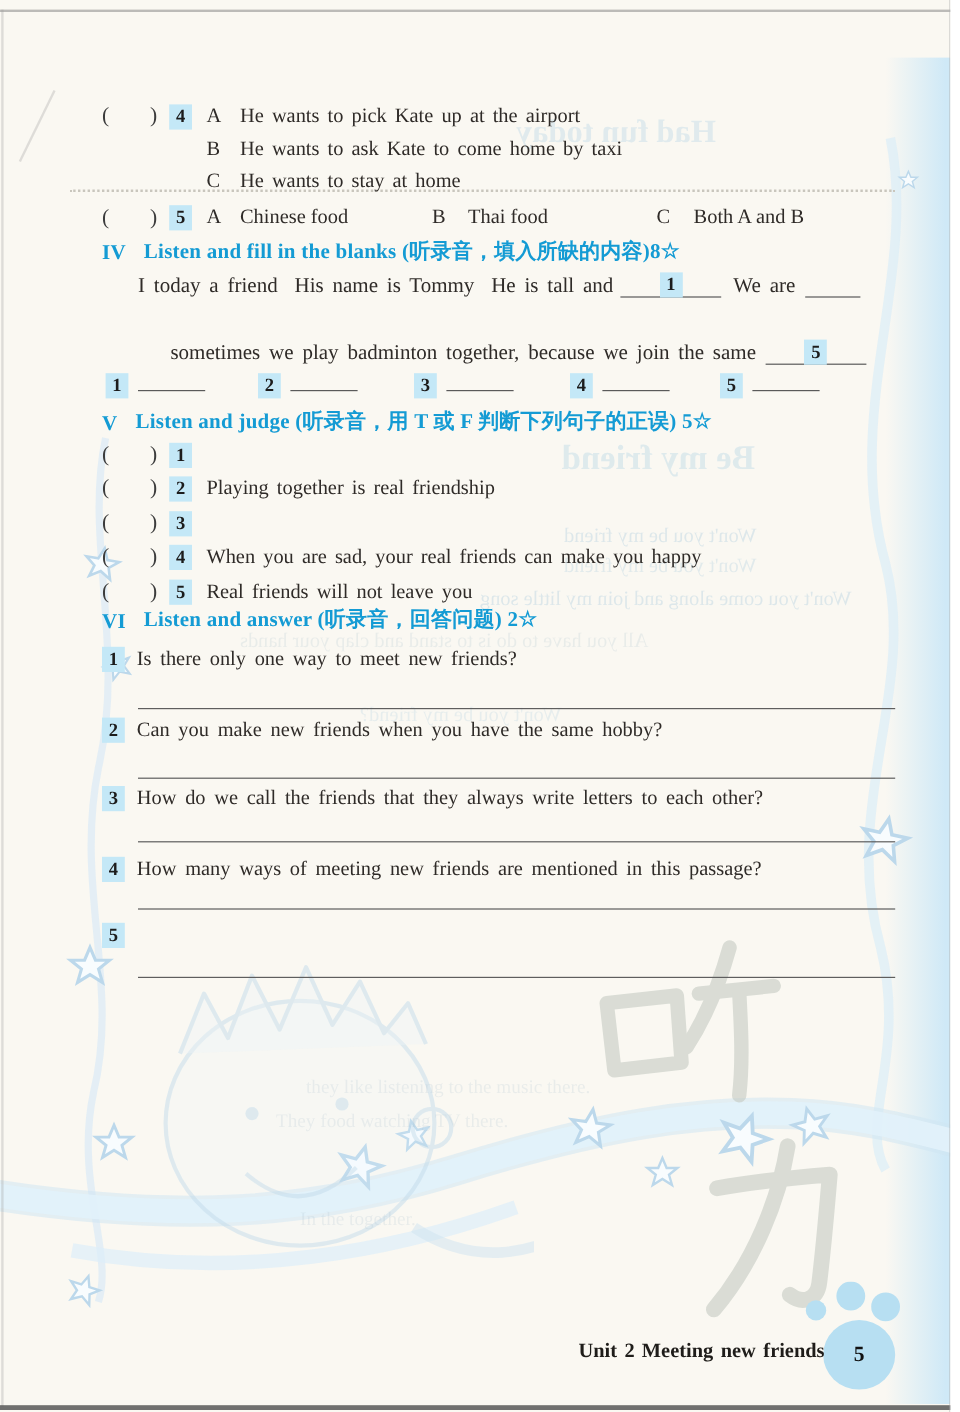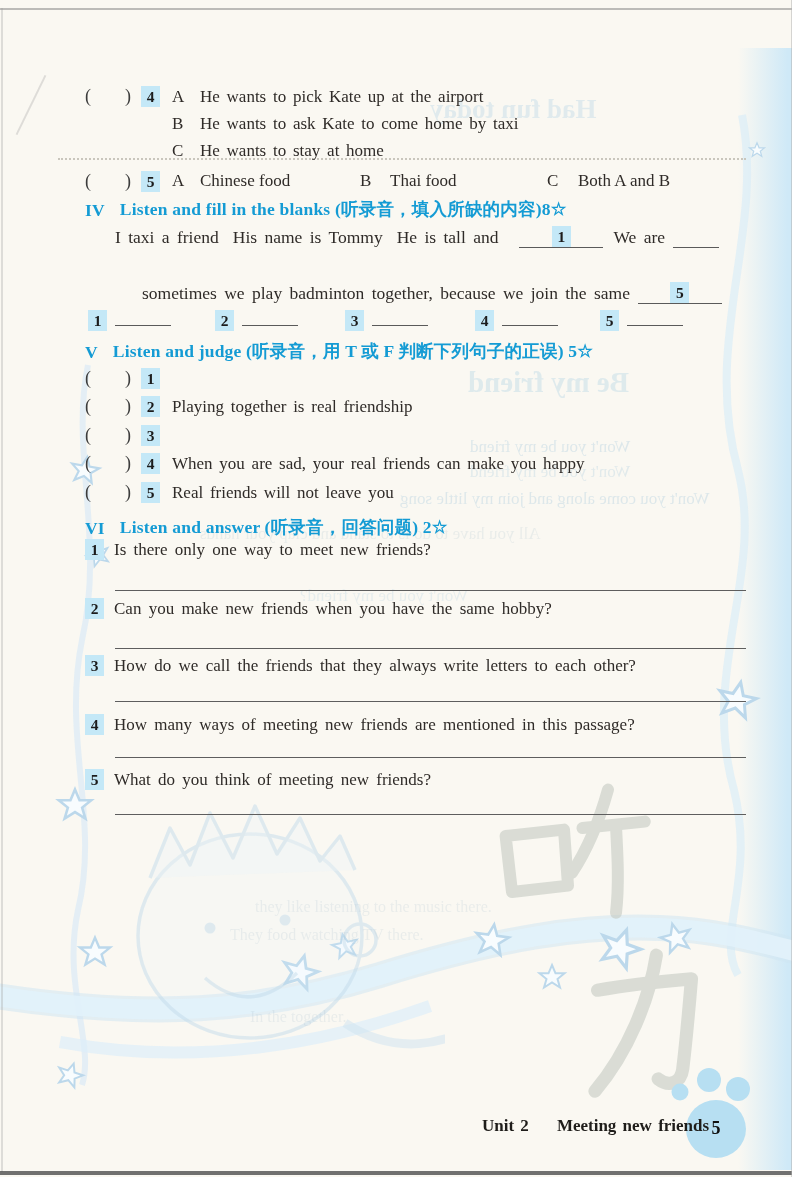--- a/index.html
+++ b/index.html
@@ -4,33 +4,33 @@
 <style>
   html,body{margin:0;padding:0;background:#e9e9e9;}
   .page{position:relative;width:800px;height:1177px;margin:0 auto;background:#faf8f2;overflow:hidden;
         font-family:"Liberation Serif","DejaVu Serif",serif;color:#2f2b28;}
   .abs{position:absolute;white-space:nowrap;}
   .absrow{position:absolute;left:0;width:100%;font-size:17px;}
   .row{position:absolute;display:flex;align-items:baseline;white-space:nowrap;font-size:17px;word-spacing:2.5px;z-index:5;}
   .paren{display:inline-flex;justify-content:space-between;width:46px;font-size:18px;color:#3c3c3c;margin-right:10px;}
   .badge{display:inline-block;min-width:19px;height:21px;line-height:21px;text-align:center;
          background:#c4e8f7;font-weight:bold;font-size:15.5px;color:#1c1c1c;}
-  .mr12{margin-right:12px}.mr10{margin-right:10px}.mr8{margin-right:8px}.mr6{margin-right:21px}.mr14{margin-right:14px}
+  .mr12{margin-right:12px}.mr10{margin-right:10px}.mr8{margin-right:8px}.mr6{margin-right:6px}.mr14{margin-right:14px}
   .letter{display:inline-block;width:18px;}
   .hdr{position:absolute;display:flex;gap:15px;font-weight:bold;color:#149bd4;font-size:17.5px;
        align-items:flex-end;white-space:nowrap;z-index:5;letter-spacing:.2px;}
   .passage{position:absolute;font-size:17.5px;word-spacing:3px;white-space:nowrap;z-index:5;}
   .blank{display:inline-block;border-bottom:1.6px solid #5a5a5a;text-align:center;height:21px;vertical-align:bottom;}
   .ansline{display:inline-block;width:56px;border-bottom:1.6px solid #5a5a5a;height:16px;}
   .qline{position:absolute;left:115px;width:631px;border-top:1.6px solid #5e5e5e;z-index:5;}
   .dotted{position:absolute;left:58px;width:688px;border-top:2px dotted #c9c6bd;z-index:2;}
   .qtext{font-size:17px;word-spacing:3px;}
   .bleed{position:absolute;white-space:nowrap;pointer-events:none;z-index:1;filter:blur(.6px);}
   .mir{transform:scaleX(-1);}
-  .footer{position:absolute;display:flex;gap:28px;font-weight:bold;font-size:17px;color:#1f1d1a;z-index:5;word-spacing:2px;}
+  .footer{position:absolute;display:flex;gap:6px;font-weight:bold;font-size:17px;color:#1f1d1a;z-index:5;word-spacing:2px;}
   .pagenum{position:absolute;font-weight:bold;font-size:18px;color:#111;z-index:6;}
   .decor{position:absolute;z-index:1;pointer-events:none;}
   .frame{position:absolute;z-index:7;pointer-events:none;}
   .rightband{position:absolute;left:738px;top:48px;width:54px;height:1122px;z-index:0;
              background:linear-gradient(90deg,rgba(207,233,247,0) 0%,#cfe9f7 92%);}
 </style>
 </head>
 <body>
 
 <div class="page">
@@ -130,21 +130,21 @@
     <span class="abs" style="left:547px;">C</span>
     <span class="abs" style="left:578px;">Both A and B</span>
   </div>
 
   <div class="hdr" style="left:85px;top:197px;">
     <span>IV</span>
     <span>Listen and fill in the blanks (听录音，填入所缺的内容)8☆</span>
   </div>
 
   <div class="passage" style="left:115px;top:226px;">
-    <span class="mr14">I taxi a friend</span><span class="mr14">His name is Tommy</span><span class="mr6">He is tall and</span><span class="blank mr10" style="width:84px;"><span class="badge">1</span></span><span class="mr8">We are</span><span class="blank" style="width:46px;"></span>
+    <span class="mr14">I today a friend</span><span class="mr14">His name is Tommy</span><span class="mr6">He is tall and</span><span class="blank mr10" style="width:84px;"><span class="badge">1</span></span><span class="mr8">We are</span><span class="blank" style="width:46px;"></span>
   </div>
   <div class="passage" style="left:115px;top:282px;margin-left:27px;">
     <span class="mr8">sometimes we play badminton together, because we join the same</span><span class="blank" style="width:84px;"><span class="badge">5</span></span>
   </div>
 
   <div class="absrow" style="top:309px;z-index:5;">
     <span class="abs" style="left:88px;"><span class="badge mr8">1</span><span class="ansline"></span></span>
     <span class="abs" style="left:215px;"><span class="badge mr8">2</span><span class="ansline"></span></span>
     <span class="abs" style="left:345px;"><span class="badge mr8">3</span><span class="ansline"></span></span>
     <span class="abs" style="left:475px;"><span class="badge mr8">4</span><span class="ansline"></span></span>
@@ -188,21 +188,21 @@
   </div>
   <div class="row" style="left:85px;top:482px;">
     <span class="paren">
         <span>(</span>
         <span>)</span>
       </span>
     <span class="badge mr12">5</span>
     <span>Real friends will not leave you</span>
   </div>
 
-  <div class="hdr" style="left:85px;top:515px;">
+  <div class="hdr" style="left:85px;top:504px;">
     <span>VI</span>
     <span>Listen and answer (听录音，回答问题) 2☆</span>
   </div>
 
   <div class="row" style="left:85px;top:539px;">
     <span class="badge mr10">1</span>
     <span class="qtext">Is there only one way to meet new friends?</span>
   </div>
   <div class="qline" style="top:590px;"></div>
 
@@ -219,21 +219,20 @@
   <div class="qline" style="top:701px;"></div>
 
   <div class="row" style="left:85px;top:714px;">
     <span class="badge mr10">4</span>
     <span class="qtext">How many ways of meeting new friends are mentioned in this passage?</span>
   </div>
   <div class="qline" style="top:757px;"></div>
 
   <div class="row" style="left:85px;top:769px;">
     <span class="badge mr10">5</span>
-    <span class="qtext">What do you think of meeting new friends?</span>
   </div>
   <div class="qline" style="top:814px;"></div>
 
   <div class="footer" style="left:482px;top:1116px;">
     <span>Unit 2</span>
     <span>Meeting new friends</span>
   </div>
 
   <svg class="decor" style="left:664px;top:1068px;z-index:2;" width="104" height="100" viewBox="0 0 104 100">
     <circle cx="16" cy="24" r="8.5" fill="#b7dff2"></circle>

